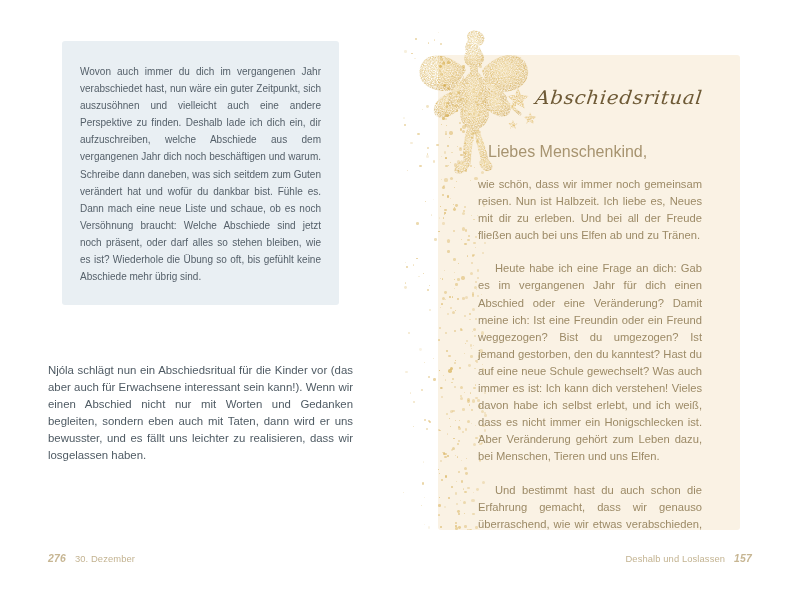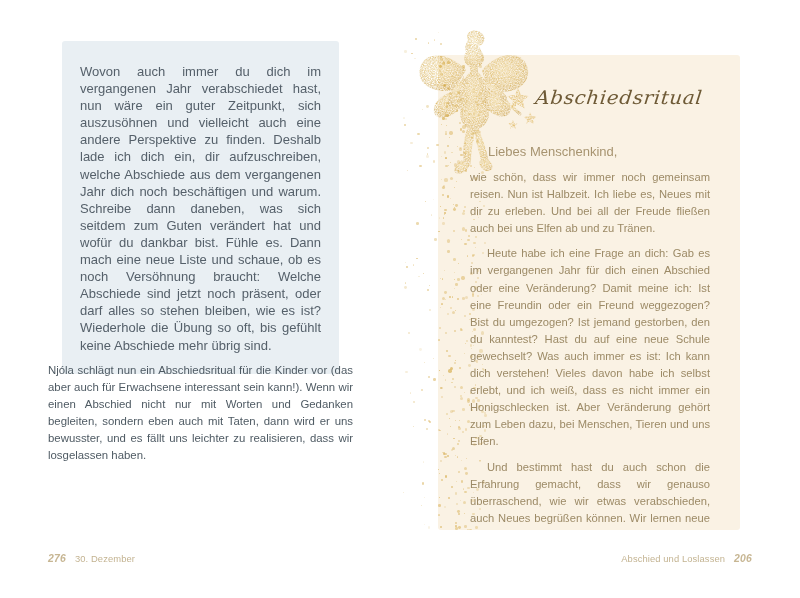--- a/index.html
+++ b/index.html
@@ -49,21 +49,21 @@
     font-size: 13.4px;
     line-height: 16.5px;
     letter-spacing: 0.45px;
     text-align: center;
     margin: 0 0 14px 0;
     white-space: pre-line;
   }
 
   .adult-body {
     color: #55606a;
-    font-size: 13px;
+    font-size: 10px;
     line-height: 17.1px;
     text-align: justify;
     text-justify: inter-word;
     margin: 0;
     hyphens: manual;
   }
 
   .left-free-text {
     position: absolute;
     left: 48px;
@@ -142,32 +142,32 @@
     margin: 14px 0 0 0;
     transform: skewX(-6deg) scaleY(0.94);
     transform-origin: center;
     padding-left: 58px;
   }
 
   .letter-salutation {
     margin: 34px 0 0 0;
     padding-left: 26px;
     color: #a79470;
-    font-size: 13px;
+    font-size: 16px;
     line-height: 17px;
   }
 
   .letter-body {
     margin: 9px 0 0 0;
     color: #9c8a66;
     font-size: 11.2px;
     line-height: 17.1px;
     text-align: justify;
   }
-  .letter-body p { margin: 8px; }
+  .letter-body p { margin: 16px; }
   .letter-body p + p { text-indent: 17px; }
 
   
   .glitter-band {
     position: absolute;
     left: 0; top: 0;
     width: 46px;
     height: 100%;
     pointer-events: none;
   }
@@ -614,22 +614,22 @@
 
         <g filter="url(#grain2)">
           <path d="M110 60 l3.1 7.1 7.6 .8 -5.7 5.1 1.6 7.5 -6.6 -3.9 -6.6 3.9 1.6 -7.5 -5.7 -5.1 7.6 -.8 Z" fill="#d9ab45"></path>
           <path d="M122 84 l1.8 4.2 4.5 .5 -3.4 3 .9 4.4 -3.8 -2.3 -3.9 2.3 1 -4.4 -3.4 -3 4.5 -.5 Z" fill="#d9ab45"></path>
           <path d="M105 92 l1.3 3 3.2 .4 -2.4 2.1 .7 3.2 -2.8 -1.7 -2.8 1.7 .7 -3.2 -2.4 -2.1 3.2 -.4 Z" fill="#d9ab45"></path>
         </g>
       </svg>
     </div>
 
     <div class="footer-right">
-      <span class="runhead">Abschied und Loslassen</span>
-      <span class="folio">206</span>
+      <span class="runhead">Deshalb und Loslassen</span>
+      <span class="folio">157</span>
     </div>
   <span class="stray" style="width: 2px; height: 2px; left: 6.1px; top: 266.4px; background: rgb(217, 179, 92); opacity: 0.6;"></span>
       <span class="stray" style="width: 1.23px; height: 1.23px; left: 22.7px; top: 272.8px; background: rgb(217, 179, 92); opacity: 0.57;"></span>
       <span class="stray" style="width: 2.48px; height: 2.48px; left: 28.5px; top: 420.6px; background: rgb(217, 179, 92); opacity: 0.59;"></span>
       <span class="stray" style="width: 1.96px; height: 1.96px; left: 13.1px; top: 401.4px; background: rgb(217, 179, 92); opacity: 0.36;"></span>
       <span class="stray" style="width: 1.71px; height: 1.71px; left: 2.9px; top: 116.8px; background: rgb(217, 179, 92); opacity: 0.15;"></span>
       <span class="stray" style="width: 1.47px; height: 1.47px; left: 8.2px; top: 332.2px; background: rgb(217, 179, 92); opacity: 0.3;"></span>
       <span class="stray" style="width: 2.52px; height: 2.52px; left: 23.7px; top: 418.5px; background: rgb(217, 179, 92); opacity: 0.52;"></span>
       <span class="stray" style="width: 2.7px; height: 2.7px; left: 17.2px; top: 132.6px; background: rgb(217, 179, 92); opacity: 0.49;"></span>
       <span class="stray" style="width: 0.81px; height: 0.81px; left: 3px; top: 491.5px; background: rgb(217, 179, 92); opacity: 0.33;"></span>

